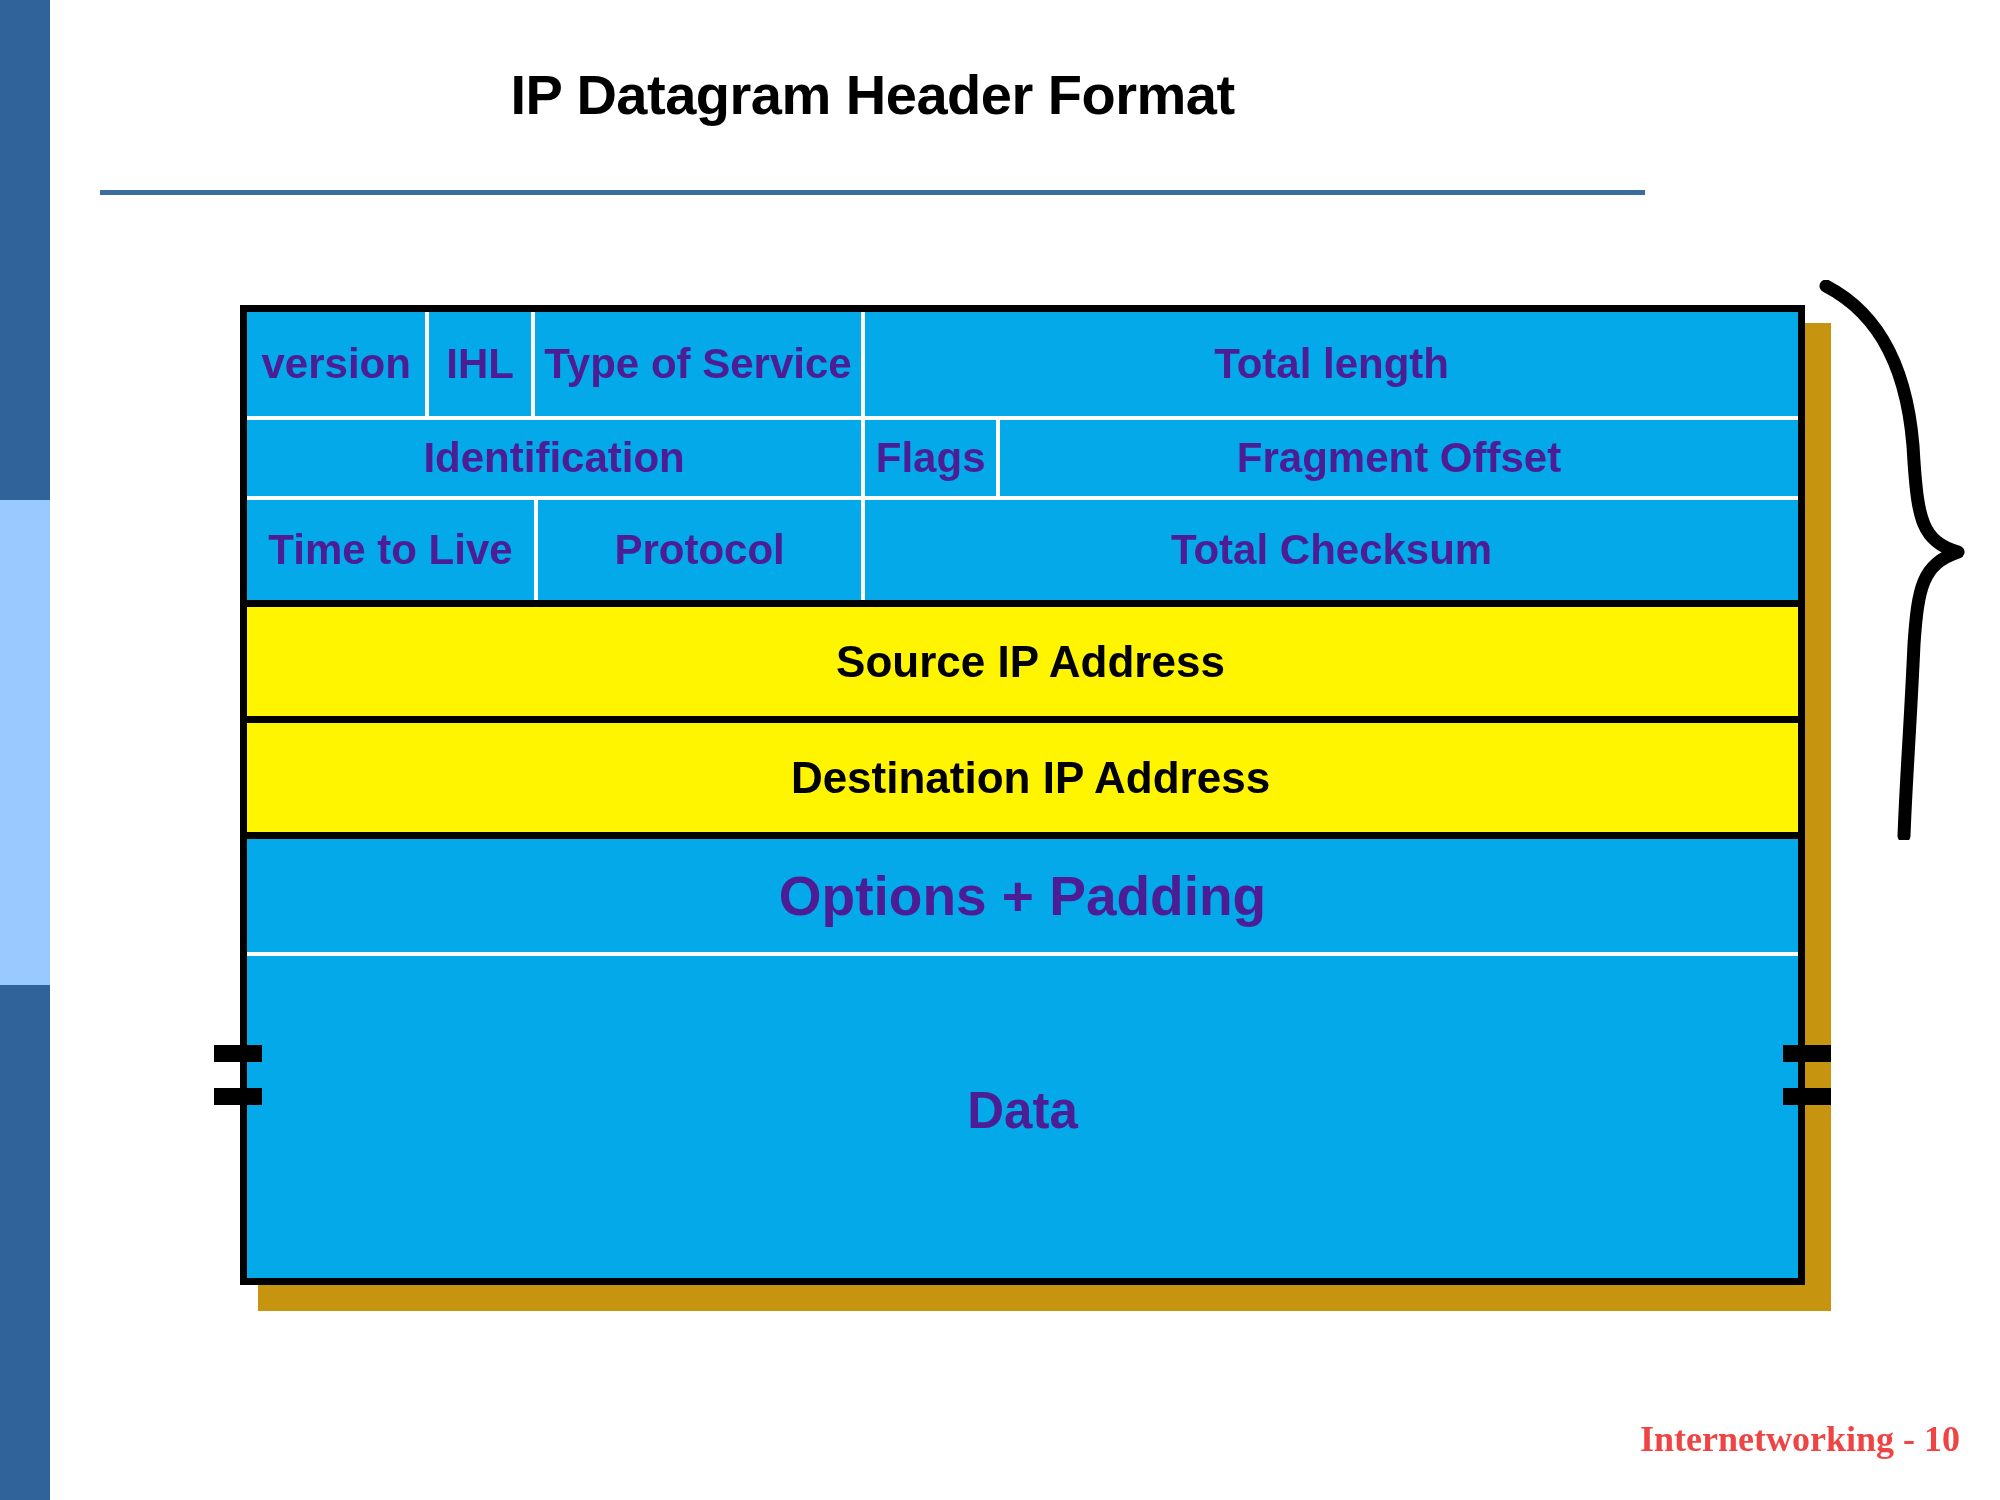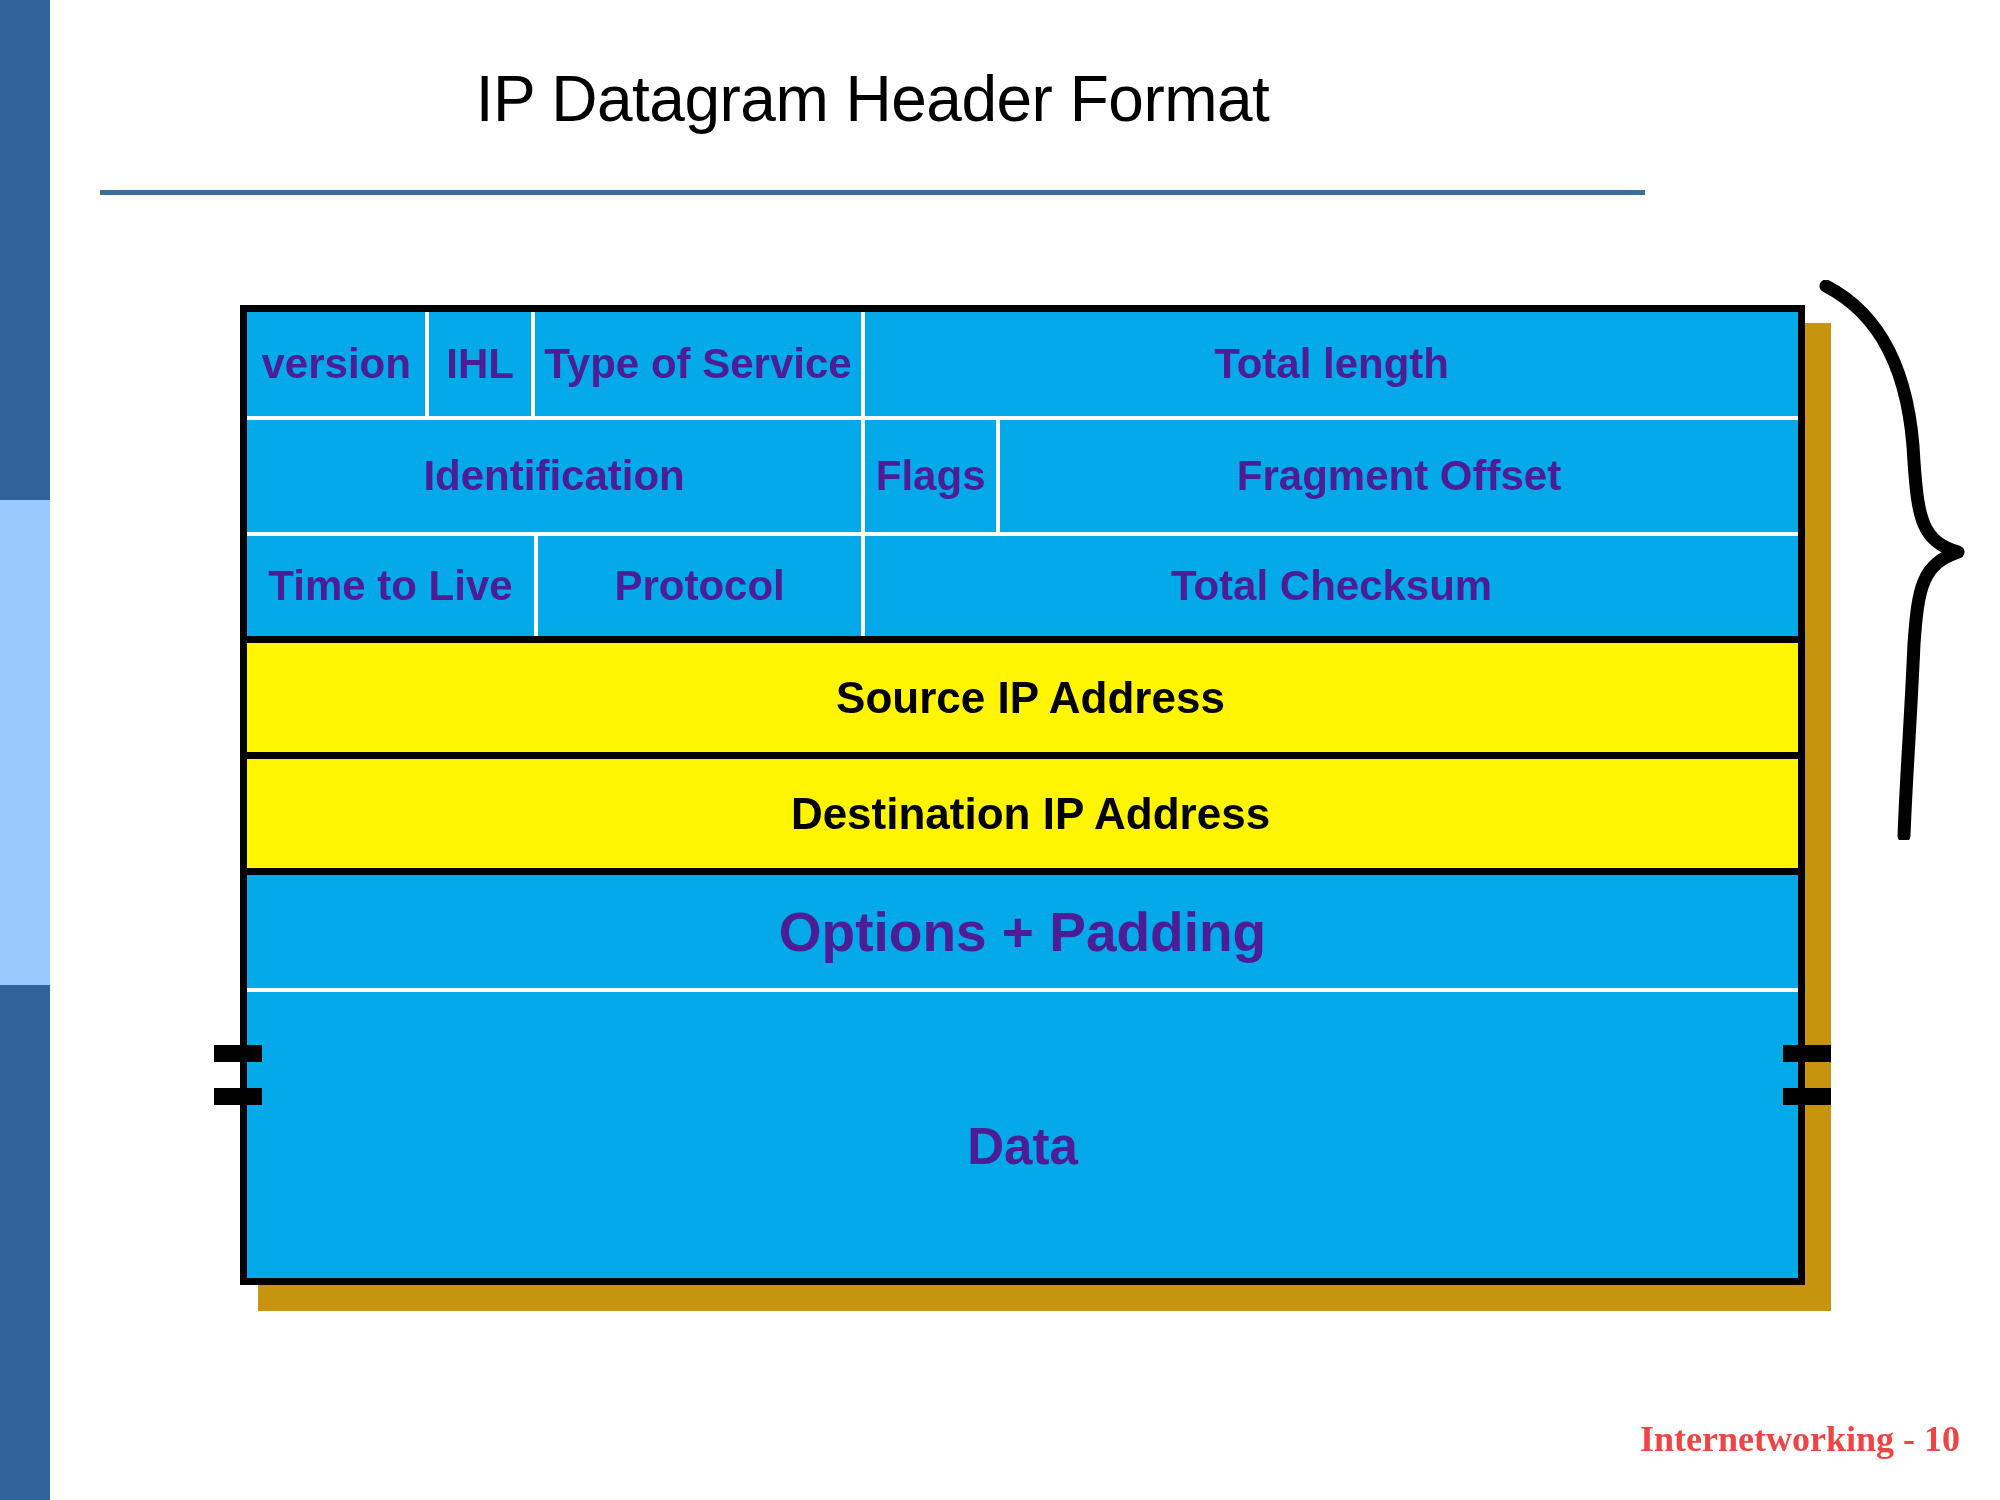--- a/index.html
+++ b/index.html
@@ -28,22 +28,22 @@
   .seg-mid    { top: 500px; height: 485px;  background: #99C9FF; }
   .seg-bottom { top: 985px; height: 515px;  background: #2F6399; }
 
   
   .slide-title {
     position: absolute;
     left: 100px;
     top: 62px;
     width: 1545px;
     text-align: center;
-    font-size: 64px;
-    font-weight: normal;
+    font-size: 56px;
+    font-weight: bold;
     color: #000000;
     letter-spacing: -0.5px;
     white-space: nowrap;
   }
   .title-rule {
     position: absolute;
     left: 100px;
     top: 190px;
     width: 1545px;
     height: 5px;
@@ -91,21 +91,21 @@
     font-weight: 600;
     background: #03A9E8;
     white-space: nowrap;
     overflow: hidden;
   }
   .vsep { border-left: 4px solid #ffffff; }
   .hsep { border-top: 4px solid #ffffff; }
   .hsep-black { border-top: 7px solid #000000; }
 
   .row-1 { height: 104px; }
-  .row-2 { height: 116px; }
+  .row-2 { height: 80px; }
   .row-3 { height: 104px; }
   .row-yellow {
     height: 116px;
     background: #FFF500;
   }
   .row-yellow .cell {
     background: #FFF500;
     color: #000000;
     font-weight: bold;
     font-size: 44px;

